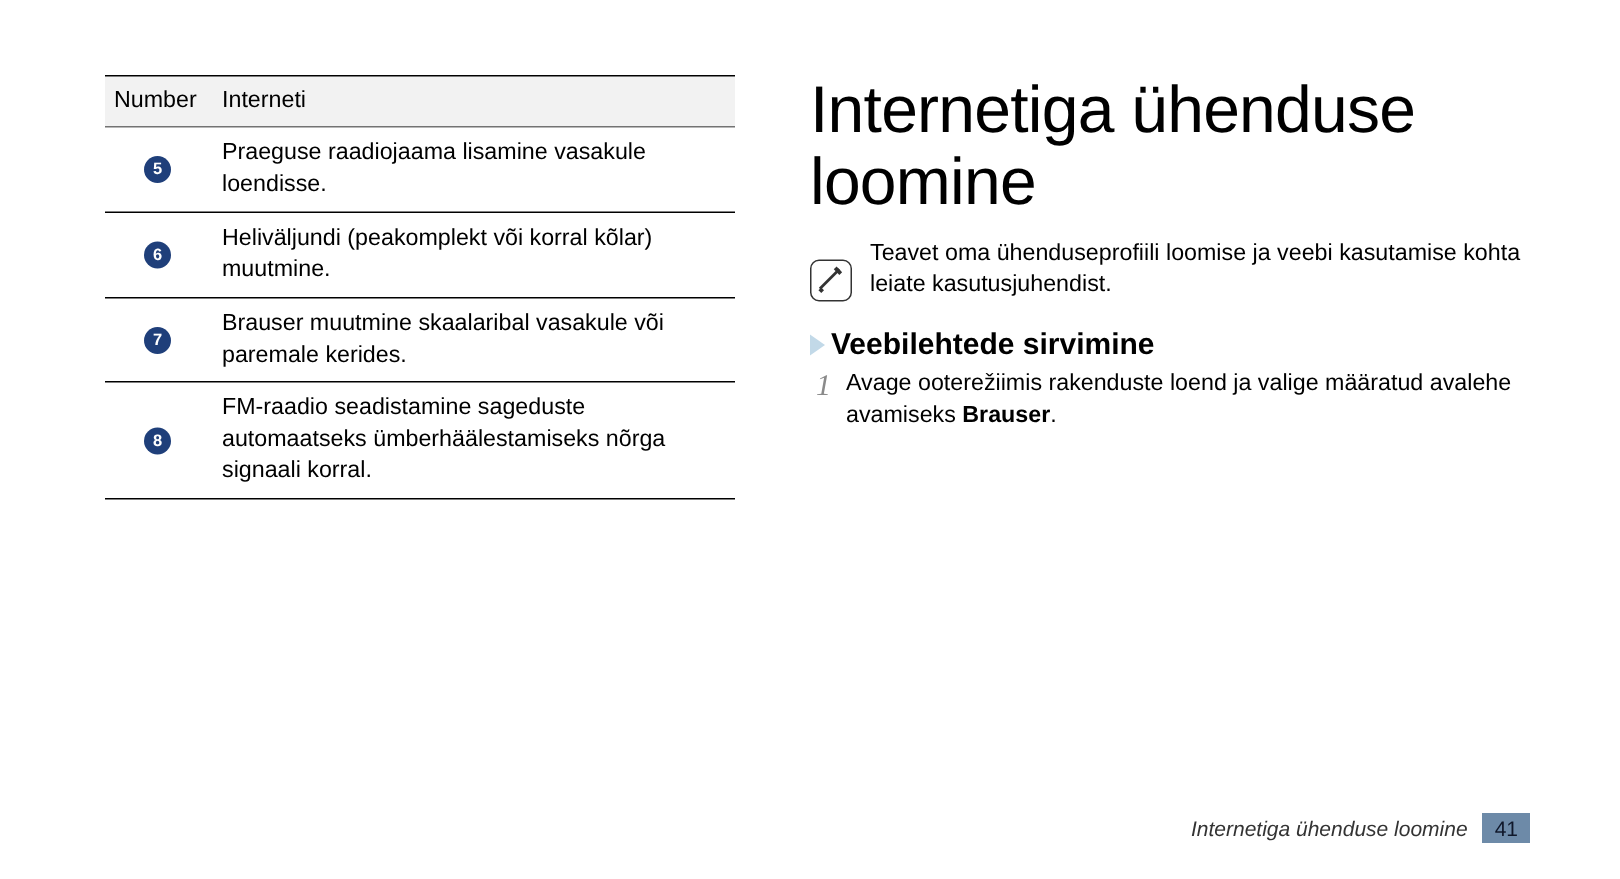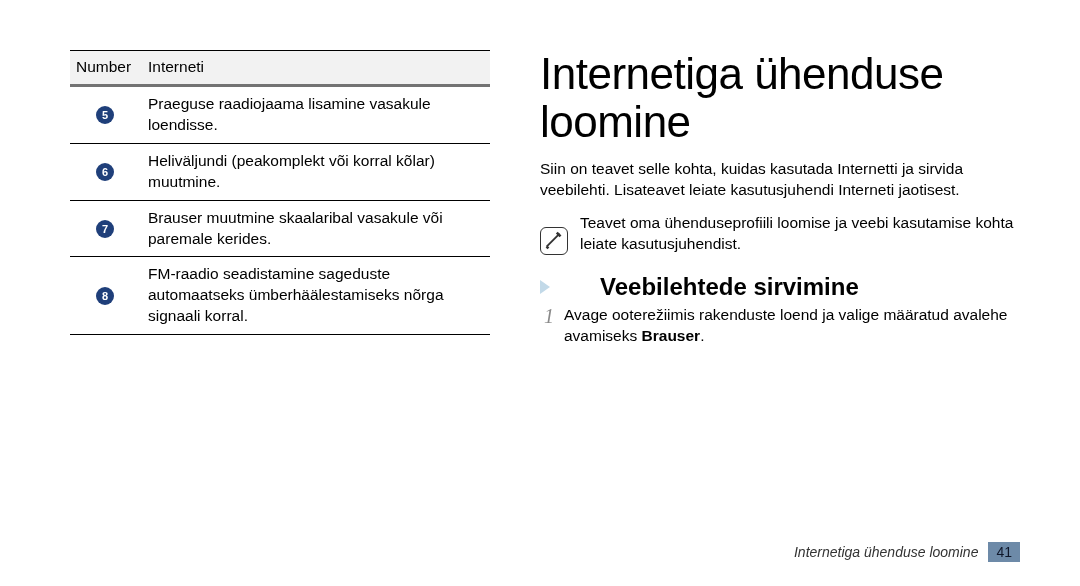--- a/index.html
+++ b/index.html
@@ -27,21 +27,21 @@
     border-collapse: collapse;
     width: 100%;
     font-size: 15.5px;
     line-height: 1.35;
   }
   th {
     text-align: left;
     font-weight: 400;
     padding: 6px 8px 6px 6px;
     border-top: 1px solid #000;
-    border-bottom: 3px solid #737373;
+    border-bottom: 1px solid #737373;
     background: #f2f2f2;
     margin-left: 33px;
   }
   td {
     padding: 7px 8px 7px 6px;
     border-bottom: 1px solid #000;
     vertical-align: middle;
   }
   td.num-cell { text-align: center; width: 72px; }
   .num-disc {
@@ -90,23 +90,22 @@
     margin-bottom: 4px;
   }
   .chev {
     display: inline-block;
     width: 0; height: 0;
     border-top: 7px solid transparent;
     border-bottom: 7px solid transparent;
     border-left: 10px solid #c2d9e8;
   }
   .subhead {
-    font-size: 24px;
+    font-size: 20px;
     font-weight: 700;
-    margin-left: 46px;
   }
   .step {
     display: flex;
     gap: 10px;
     font-size: 15.5px;
     line-height: 1.35;
     margin-left: 4px;
   }
   .step-num {
     font-style: italic;
@@ -164,21 +163,20 @@
         <tr>
           <td class="num-cell"><span class="num-disc">8</span></td>
           <td>FM-raadio seadistamine sageduste automaatseks ümberhäälestamiseks nõrga signaali korral.</td>
         </tr>
       </tbody>
     </table>
   </div>
 
   <div class="right-col">
     <h1 class="heading">Internetiga ühenduse loomine</h1>
-    <p class="lead">Siin on teavet selle kohta, kuidas kasutada Internetti ja sirvida veebilehti. Lisateavet leiate kasutusjuhendi Interneti jaotisest.</p>
 
     <div class="note-row">
       <div class="note-icon">
         <svg viewBox="0 0 28 28">
           <path d="M6 20 L20 6" stroke="#333" stroke-width="2" fill="none"></path>
           <path d="M18 4 L22 8 L20 10 L16 6 Z" fill="#333"></path>
           <path d="M5 21 L7 19 L9 21 L7 23 Z" fill="#333"></path>
         </svg>
       </div>
       <div class="note-text">Teavet oma ühenduseprofiili loomise ja veebi kasutamise kohta leiate kasutusjuhendist.</div>

